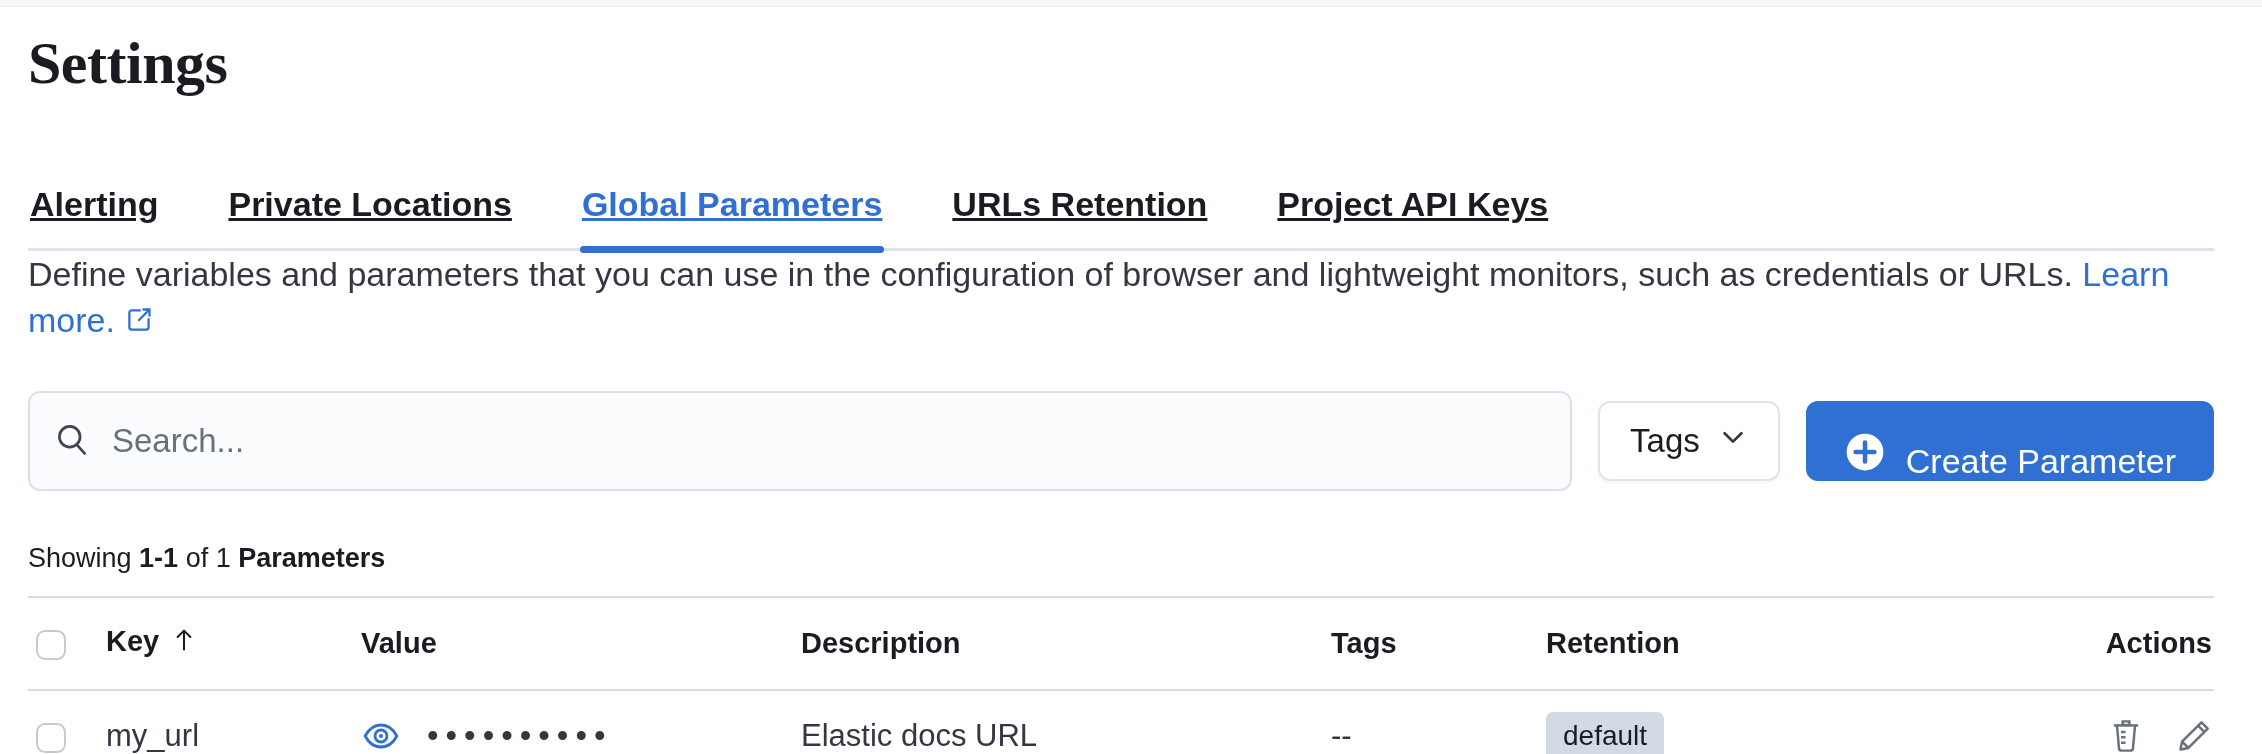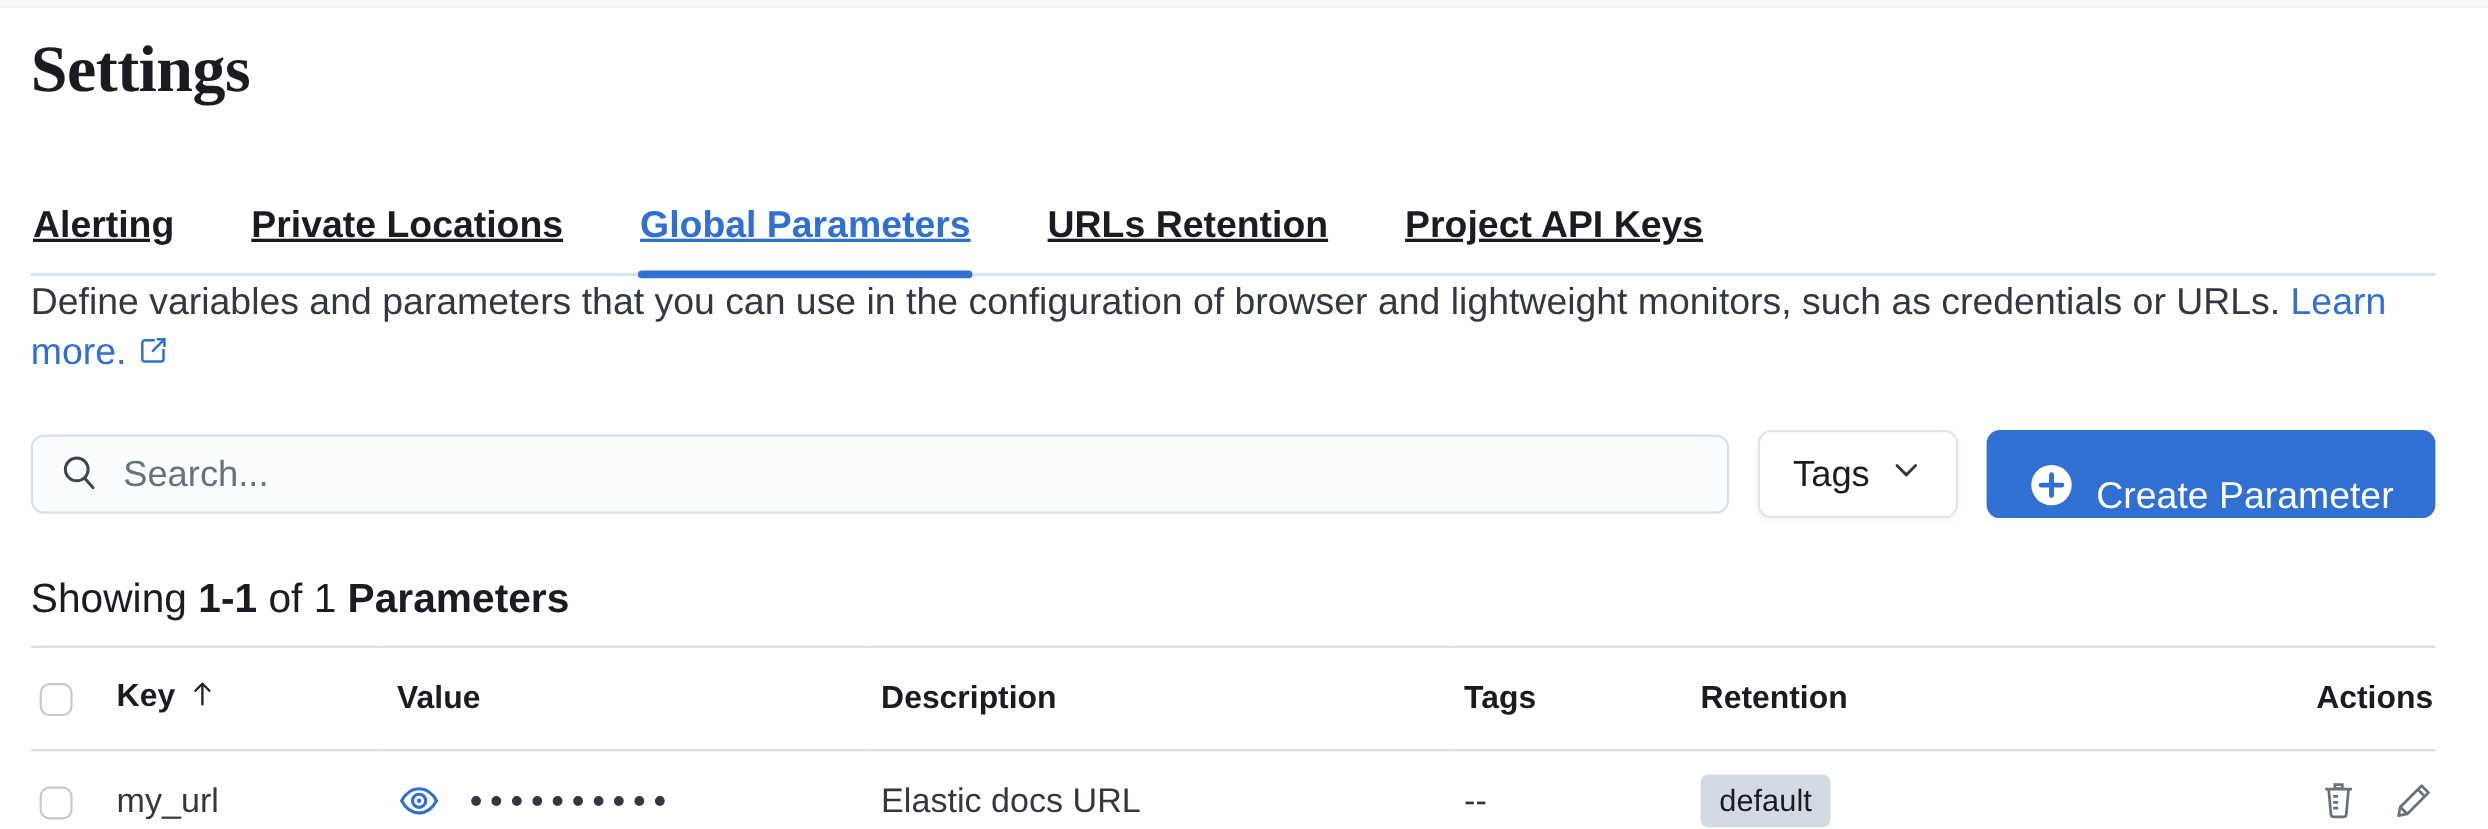--- a/index.html
+++ b/index.html
@@ -40,21 +40,21 @@
 
   .description {
     font-size:34px; line-height:46px;
     max-width:2145px; color:var(--body);
   }
   .description a { color:var(--accent); text-decoration:none; cursor:pointer; }
   .ext-icon { display:inline-block; vertical-align:-2px; margin-left:10px; }
 
   .toolbar { margin-top:46px; display:flex; align-items:center; gap:26px; }
   .search-box {
-    flex:1; height:72px; background:#fbfcfe;
+    flex:1; height:100px; background:#fbfcfe;
     border:2px solid #dadfe9; border-radius:12px;
     display:flex; align-items:center; padding:0 24px; gap:20px;
   }
   .search-box input {
     flex:1; border:none; outline:none; background:transparent;
     font-family:"Liberation Sans", sans-serif;
     font-size:33px; color:var(--body);
   }
   .search-box input::placeholder { color:#69707d; }
 
@@ -67,21 +67,21 @@
     font-size:33px; color:var(--dark); cursor:pointer;
   }
   .create-btn {
     height:80px; padding:0 38px; background:var(--accent);
     border:none; border-radius:12px;
     display:flex; align-items:flex-end; gap:20px;
     font-family:"Liberation Sans", sans-serif;
     font-size:34px; font-weight:500; color:#ffffff; cursor:pointer;
   }
 
-  .summary { margin-top:52px; font-size:37px; color:var(--dark); }
+  .summary { margin-top:52px; font-size:27px; color:var(--dark); }
   .summary b { font-weight:700; }
 
   table.params { width:100%; border-collapse:collapse; margin-top:22px; }
   table.params thead tr { border-top:2px solid var(--border); border-bottom:2px solid var(--border); }
   table.params tbody tr { border-bottom:2px solid var(--border-light); }
   th {
     text-align:left; font-size:29px; font-weight:700; color:var(--dark);
     padding:27px 14px; white-space:nowrap;
   }
   td { font-size:31px; color:var(--body); padding:21px 14px; vertical-align:middle; }

